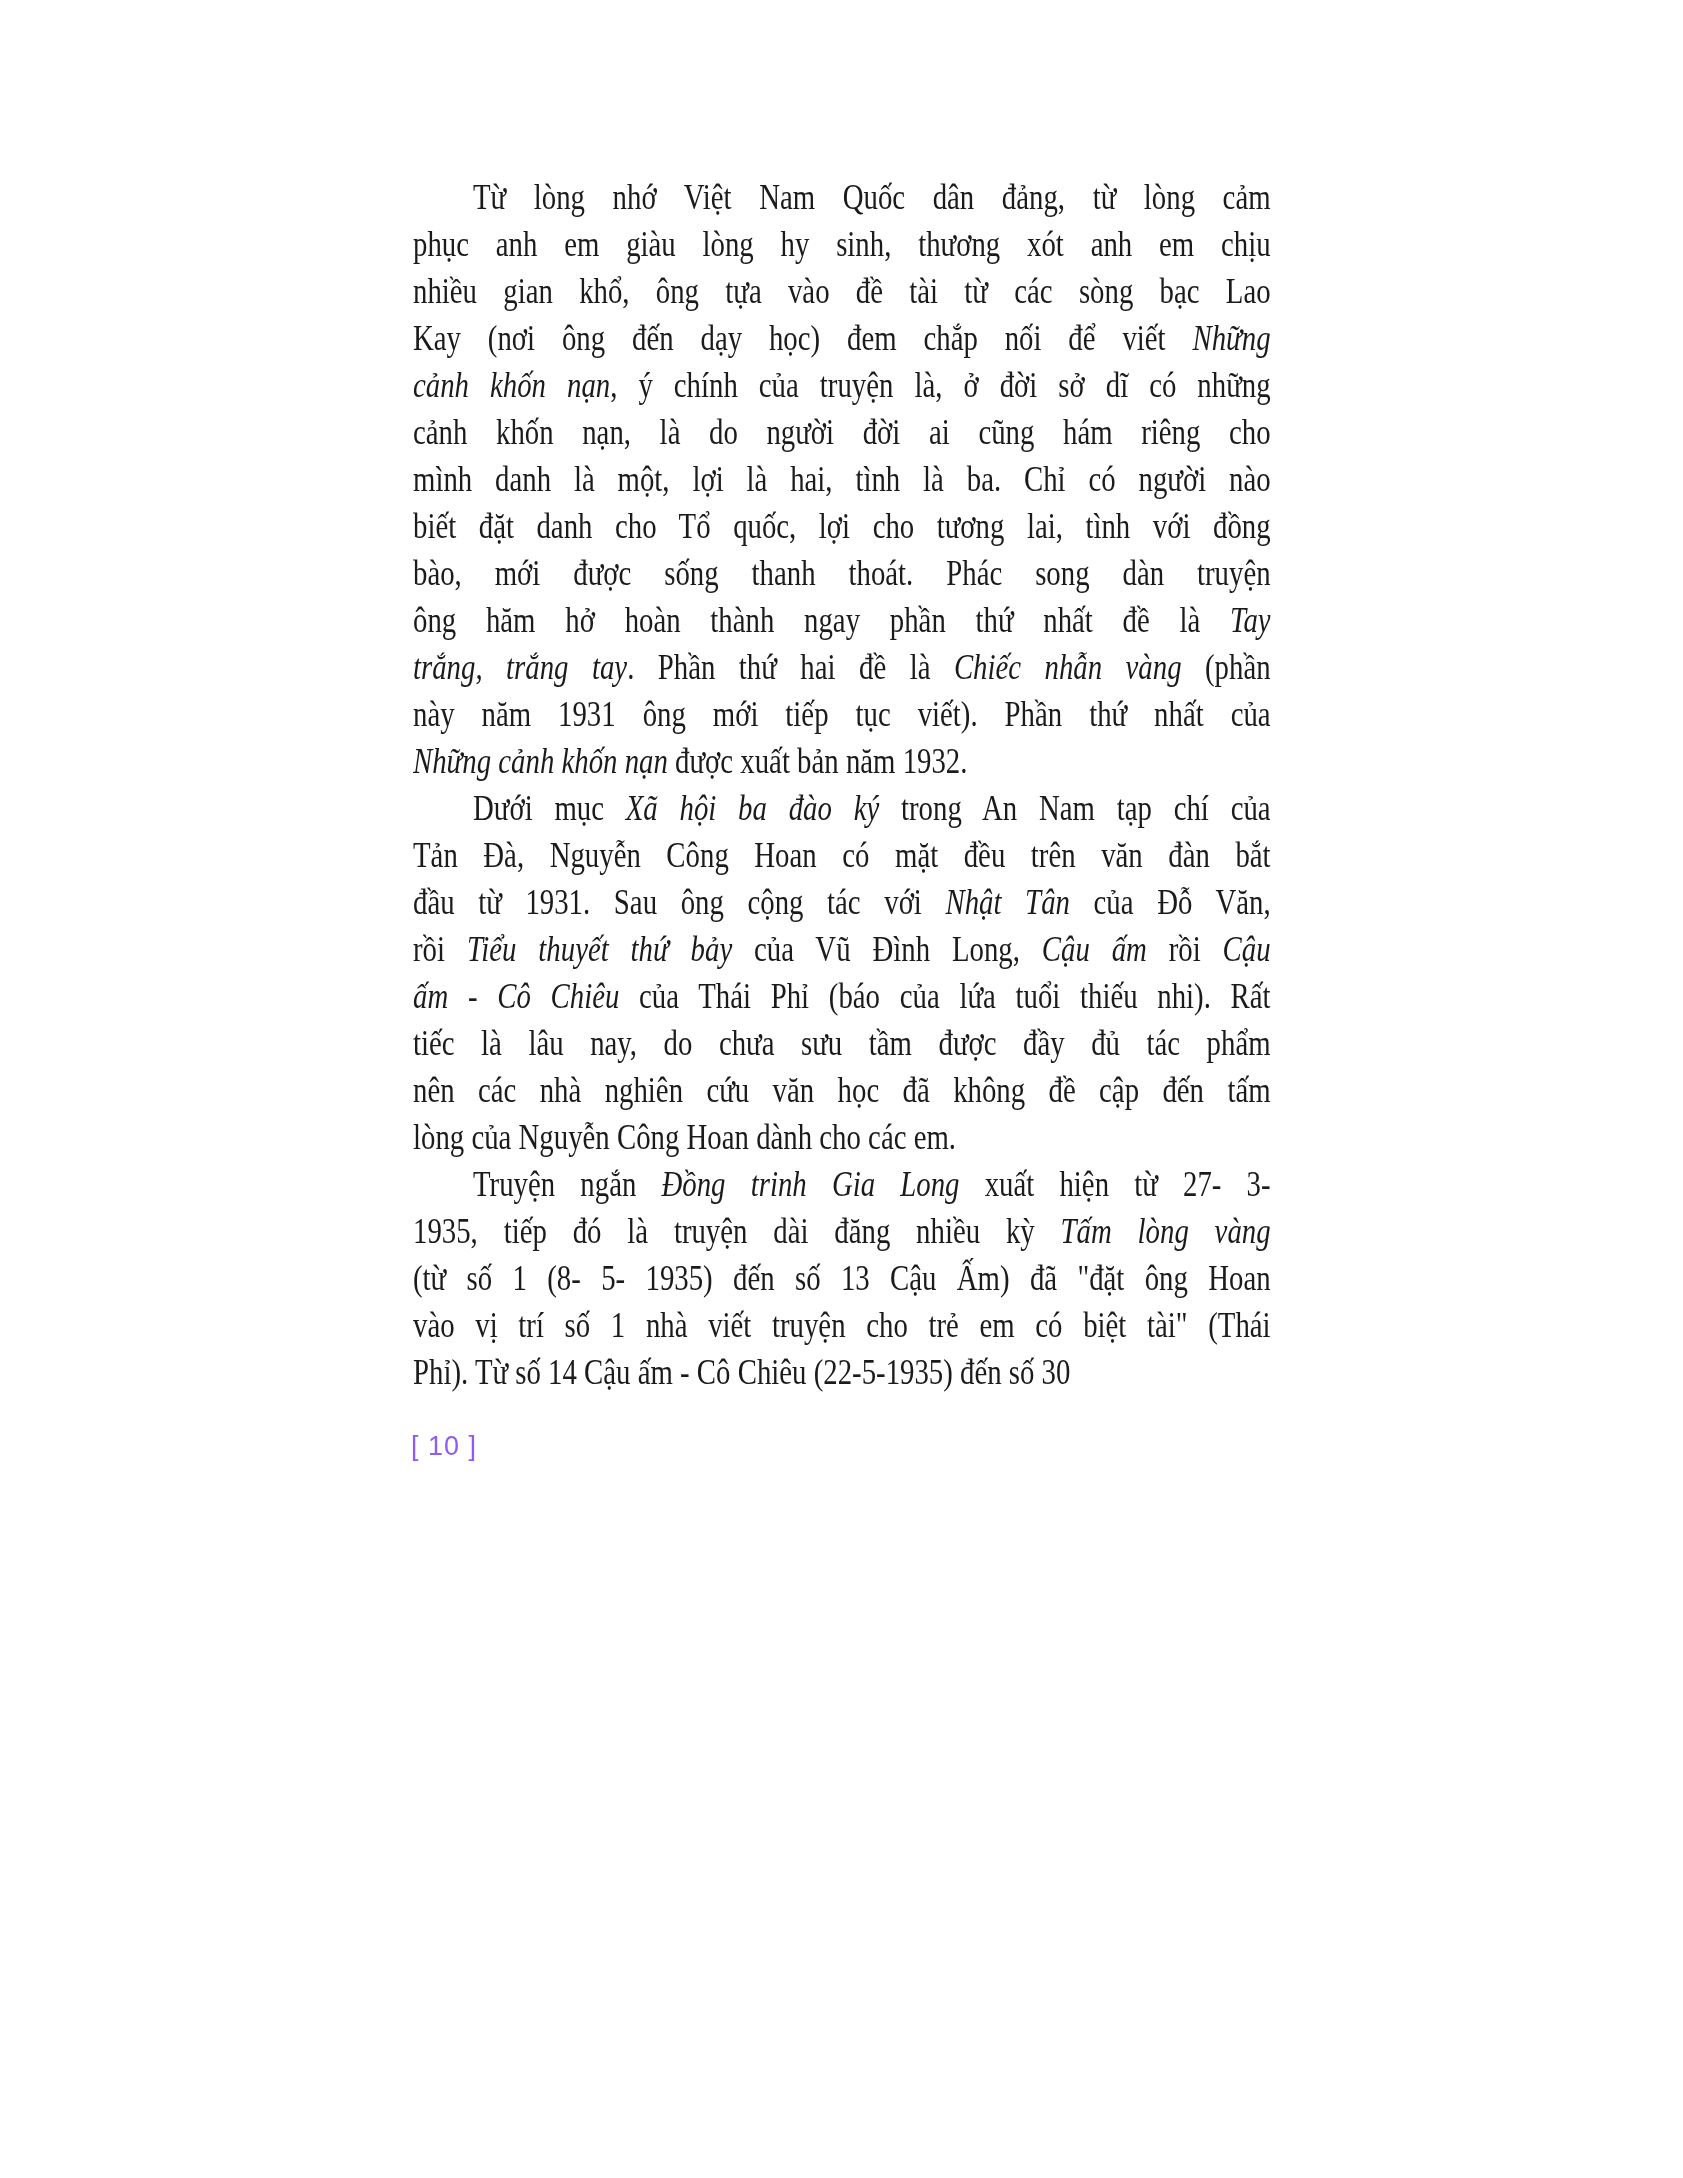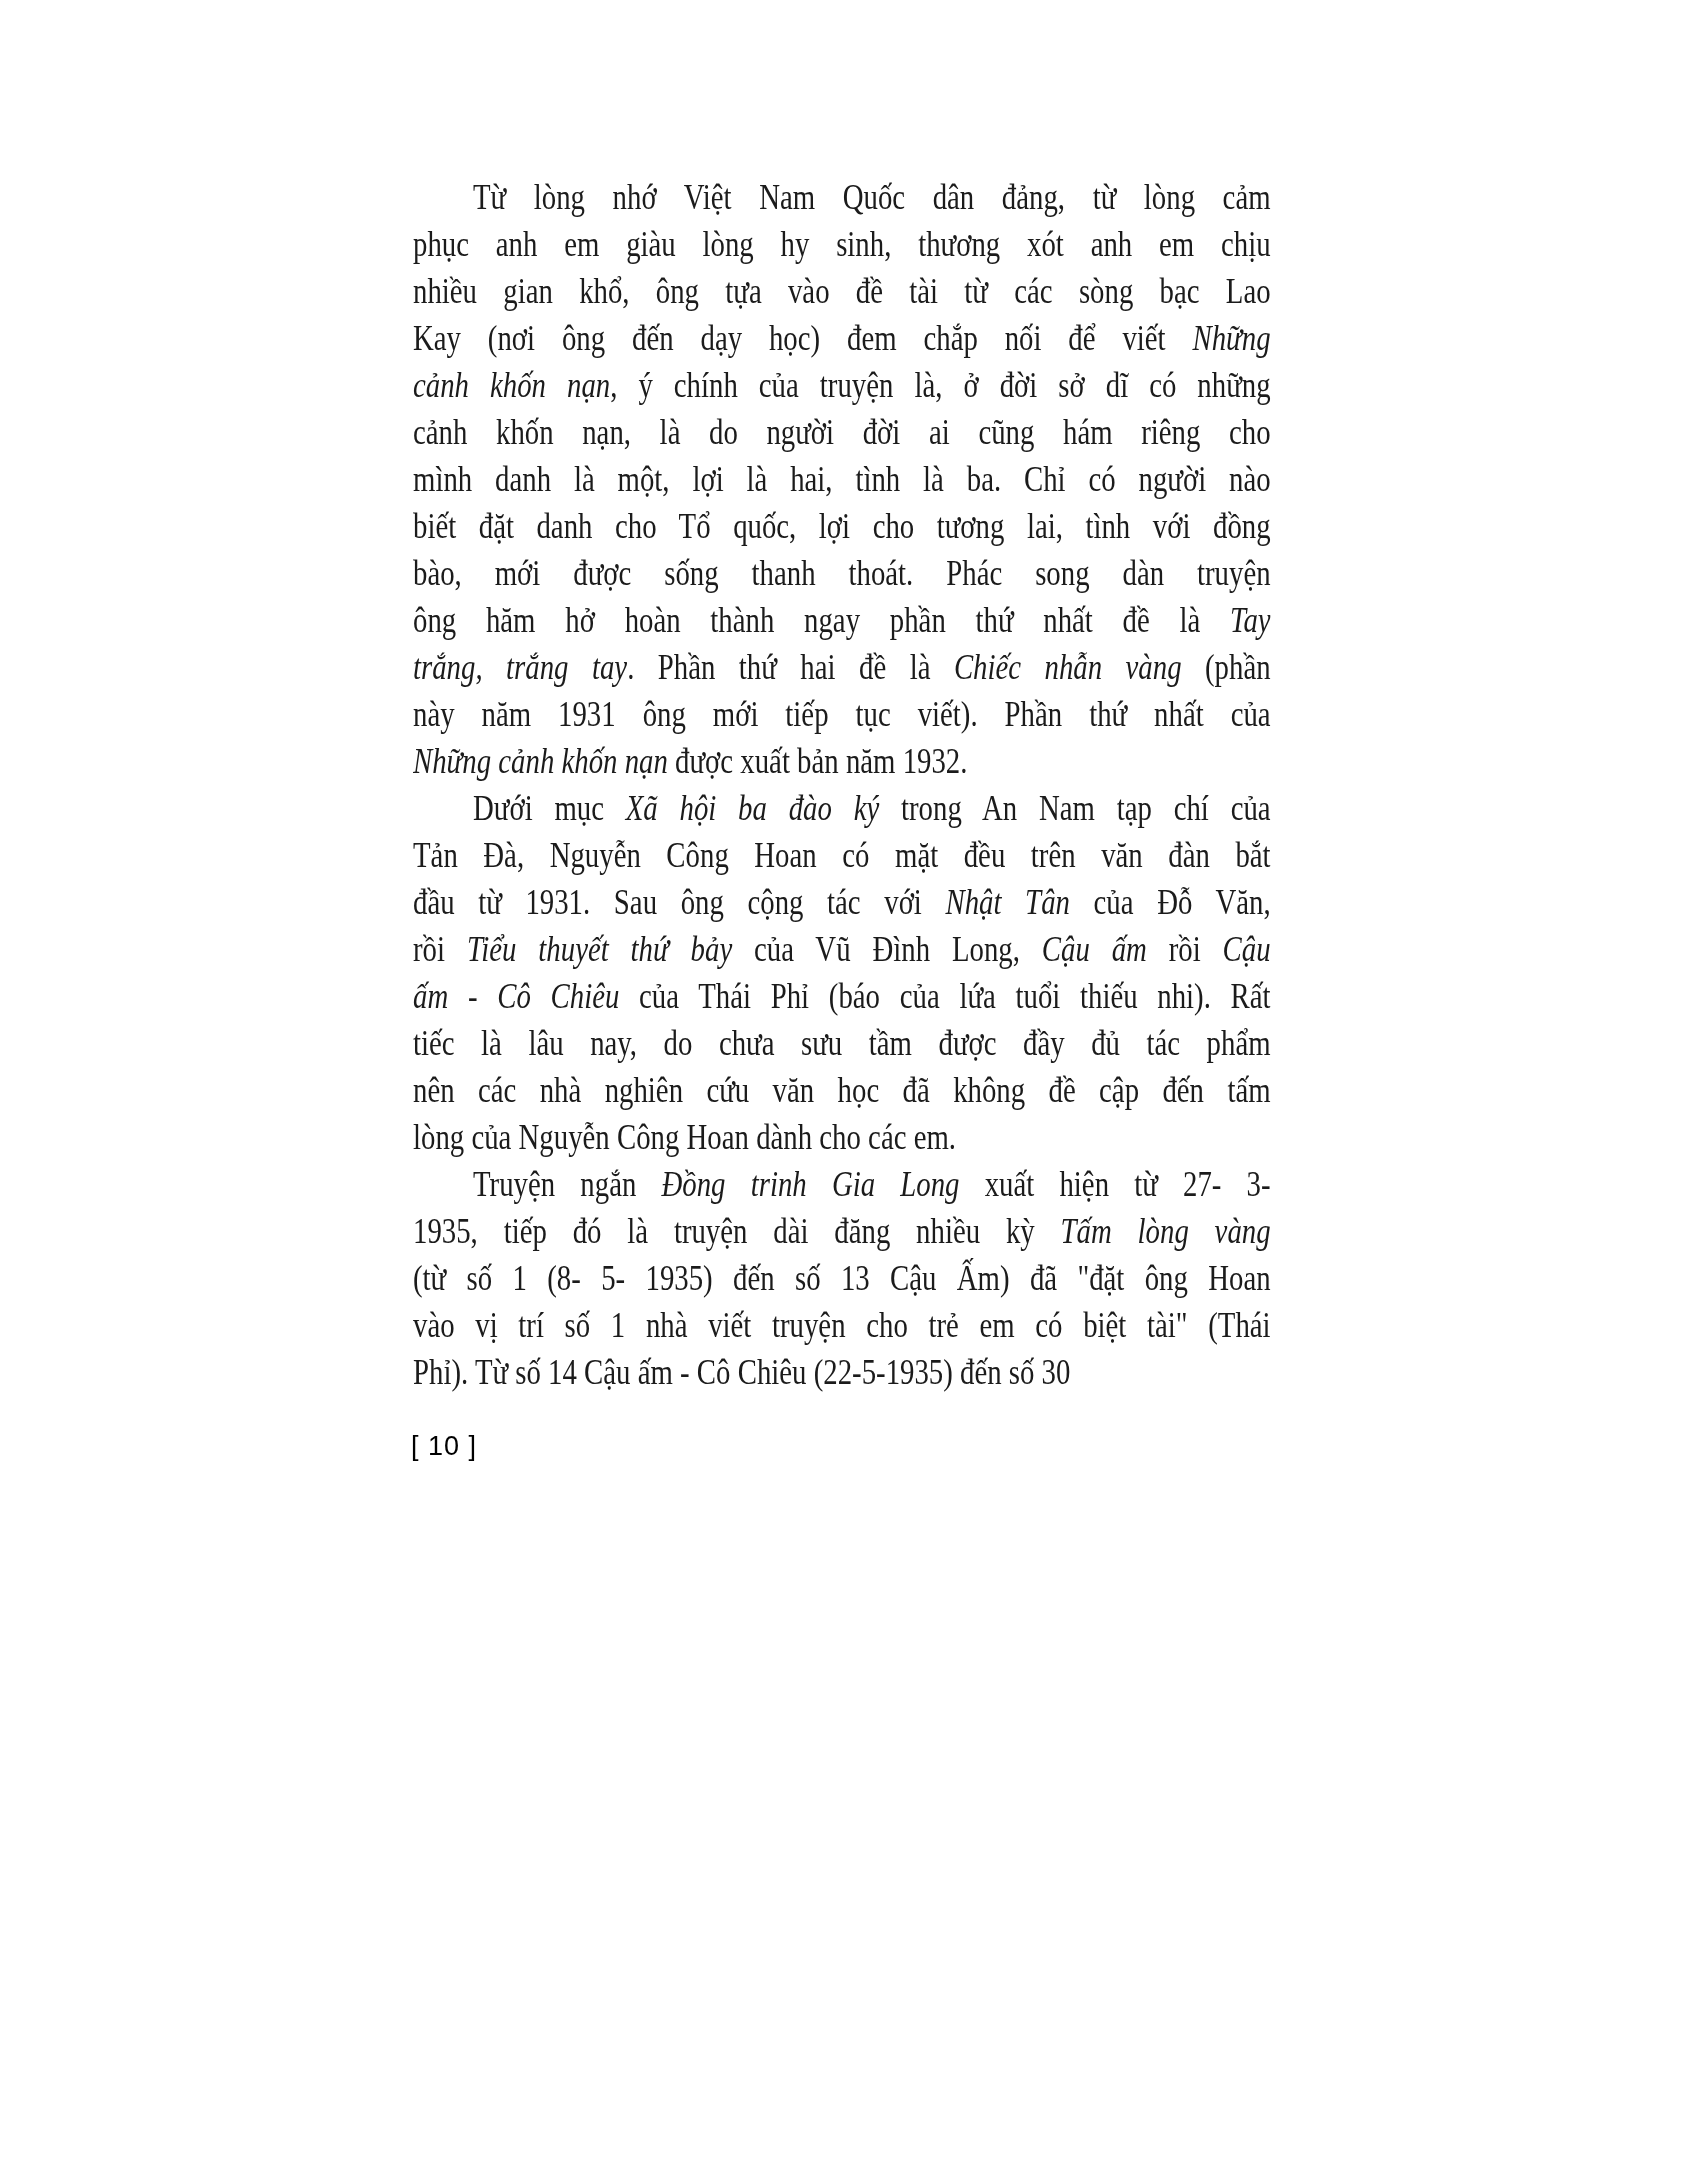--- a/index.html
+++ b/index.html
@@ -38,21 +38,21 @@
   .line.indent { text-indent: 75px; }
   .line.last { text-align-last: left; }
   .it { font-style: italic; }
   .page-number {
     position: absolute;
     left: 411px;
     top: 1431px;
     font-family: "Liberation Sans", "DejaVu Sans", sans-serif;
     font-size: 27px;
     letter-spacing: 1px;
-    color: #000000;
+    color: #8b5cf6;
   }
 </style>
 </head>
 <body>
 
 <div class="page">
   <div class="text-column">
       <div class="paragraph">
         <div class="line indent"><span>Từ lòng nhớ Việt Nam Quốc dân đảng, từ lòng cảm</span></div>
         <div class="line"><span>phục anh em giàu lòng hy sinh, thương xót anh em chịu</span></div>

